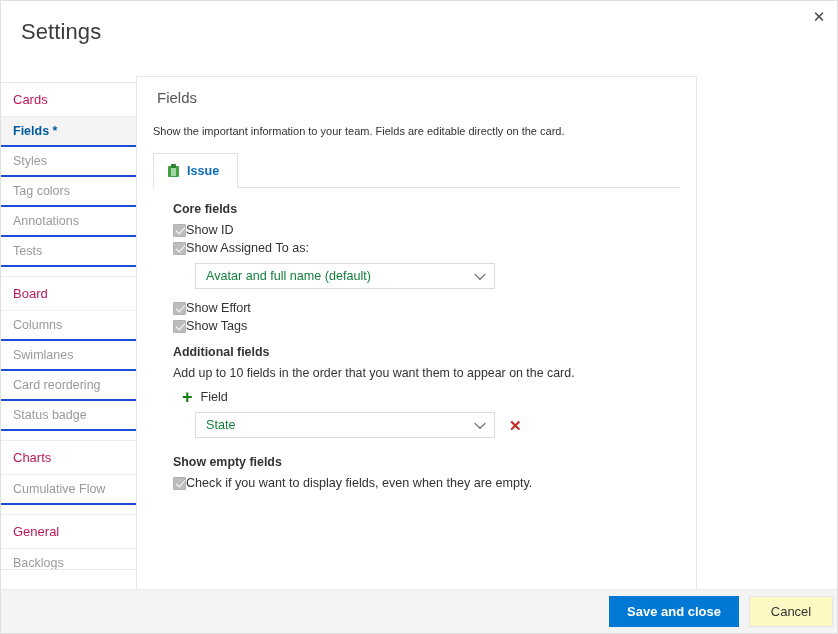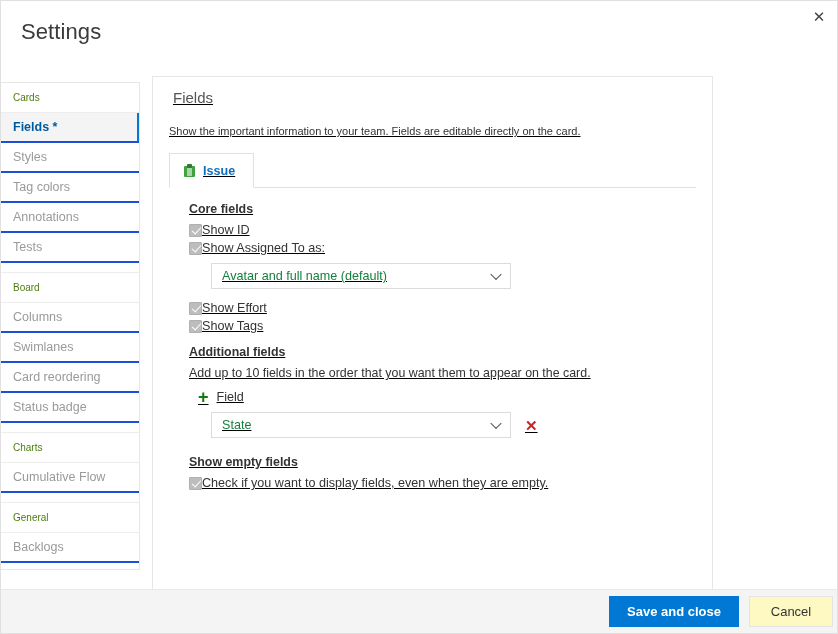--- a/index.html
+++ b/index.html
@@ -42,22 +42,22 @@
     position: absolute;
     left: 0px; top: 81px;
     width: 139px; height: 488px;
     border: 1px solid #e6e6e6;
     border-left: none;
     background: #ffffff;
     overflow: hidden;
   }
   .side-group-title {
     padding: 9px 12px 9px 12px;
-    font-size: 10px;
-    color: #4d7c0f;
+    font-size: 13px;
+    color: #be185d;
     border-bottom: 1px solid #ededed;
     background: #ffffff;
   }
   .side-item {
     position: relative;
     padding: 7px 12px 7px 12px;
     font-size: 12.5px;
     color: #9a9a9a;
     border-bottom: 2px solid #1d4ed8;
     background: #ffffff;
@@ -78,25 +78,24 @@
   }
   .side-gap {
     height: 10px;
     background: #ffffff;
     border-bottom: 1px solid #ededed;
   }
 
   
   .content {
     position: absolute;
-    left: 151px; top: 75px;
+    left: 135px; top: 75px;
     width: 561px; height: 515px;
     border: 1px solid #e6e6e6;
     background: #ffffff;
-    text-decoration: underline;
   }
   .content-head {
     font-size: 15px;
     color: #555555;
     padding: 12px 0 0 2px;
     margin-left: 2px;
   }
   .content-inner { padding: 0 16px; }
   .desc {
     font-size: 11px;

